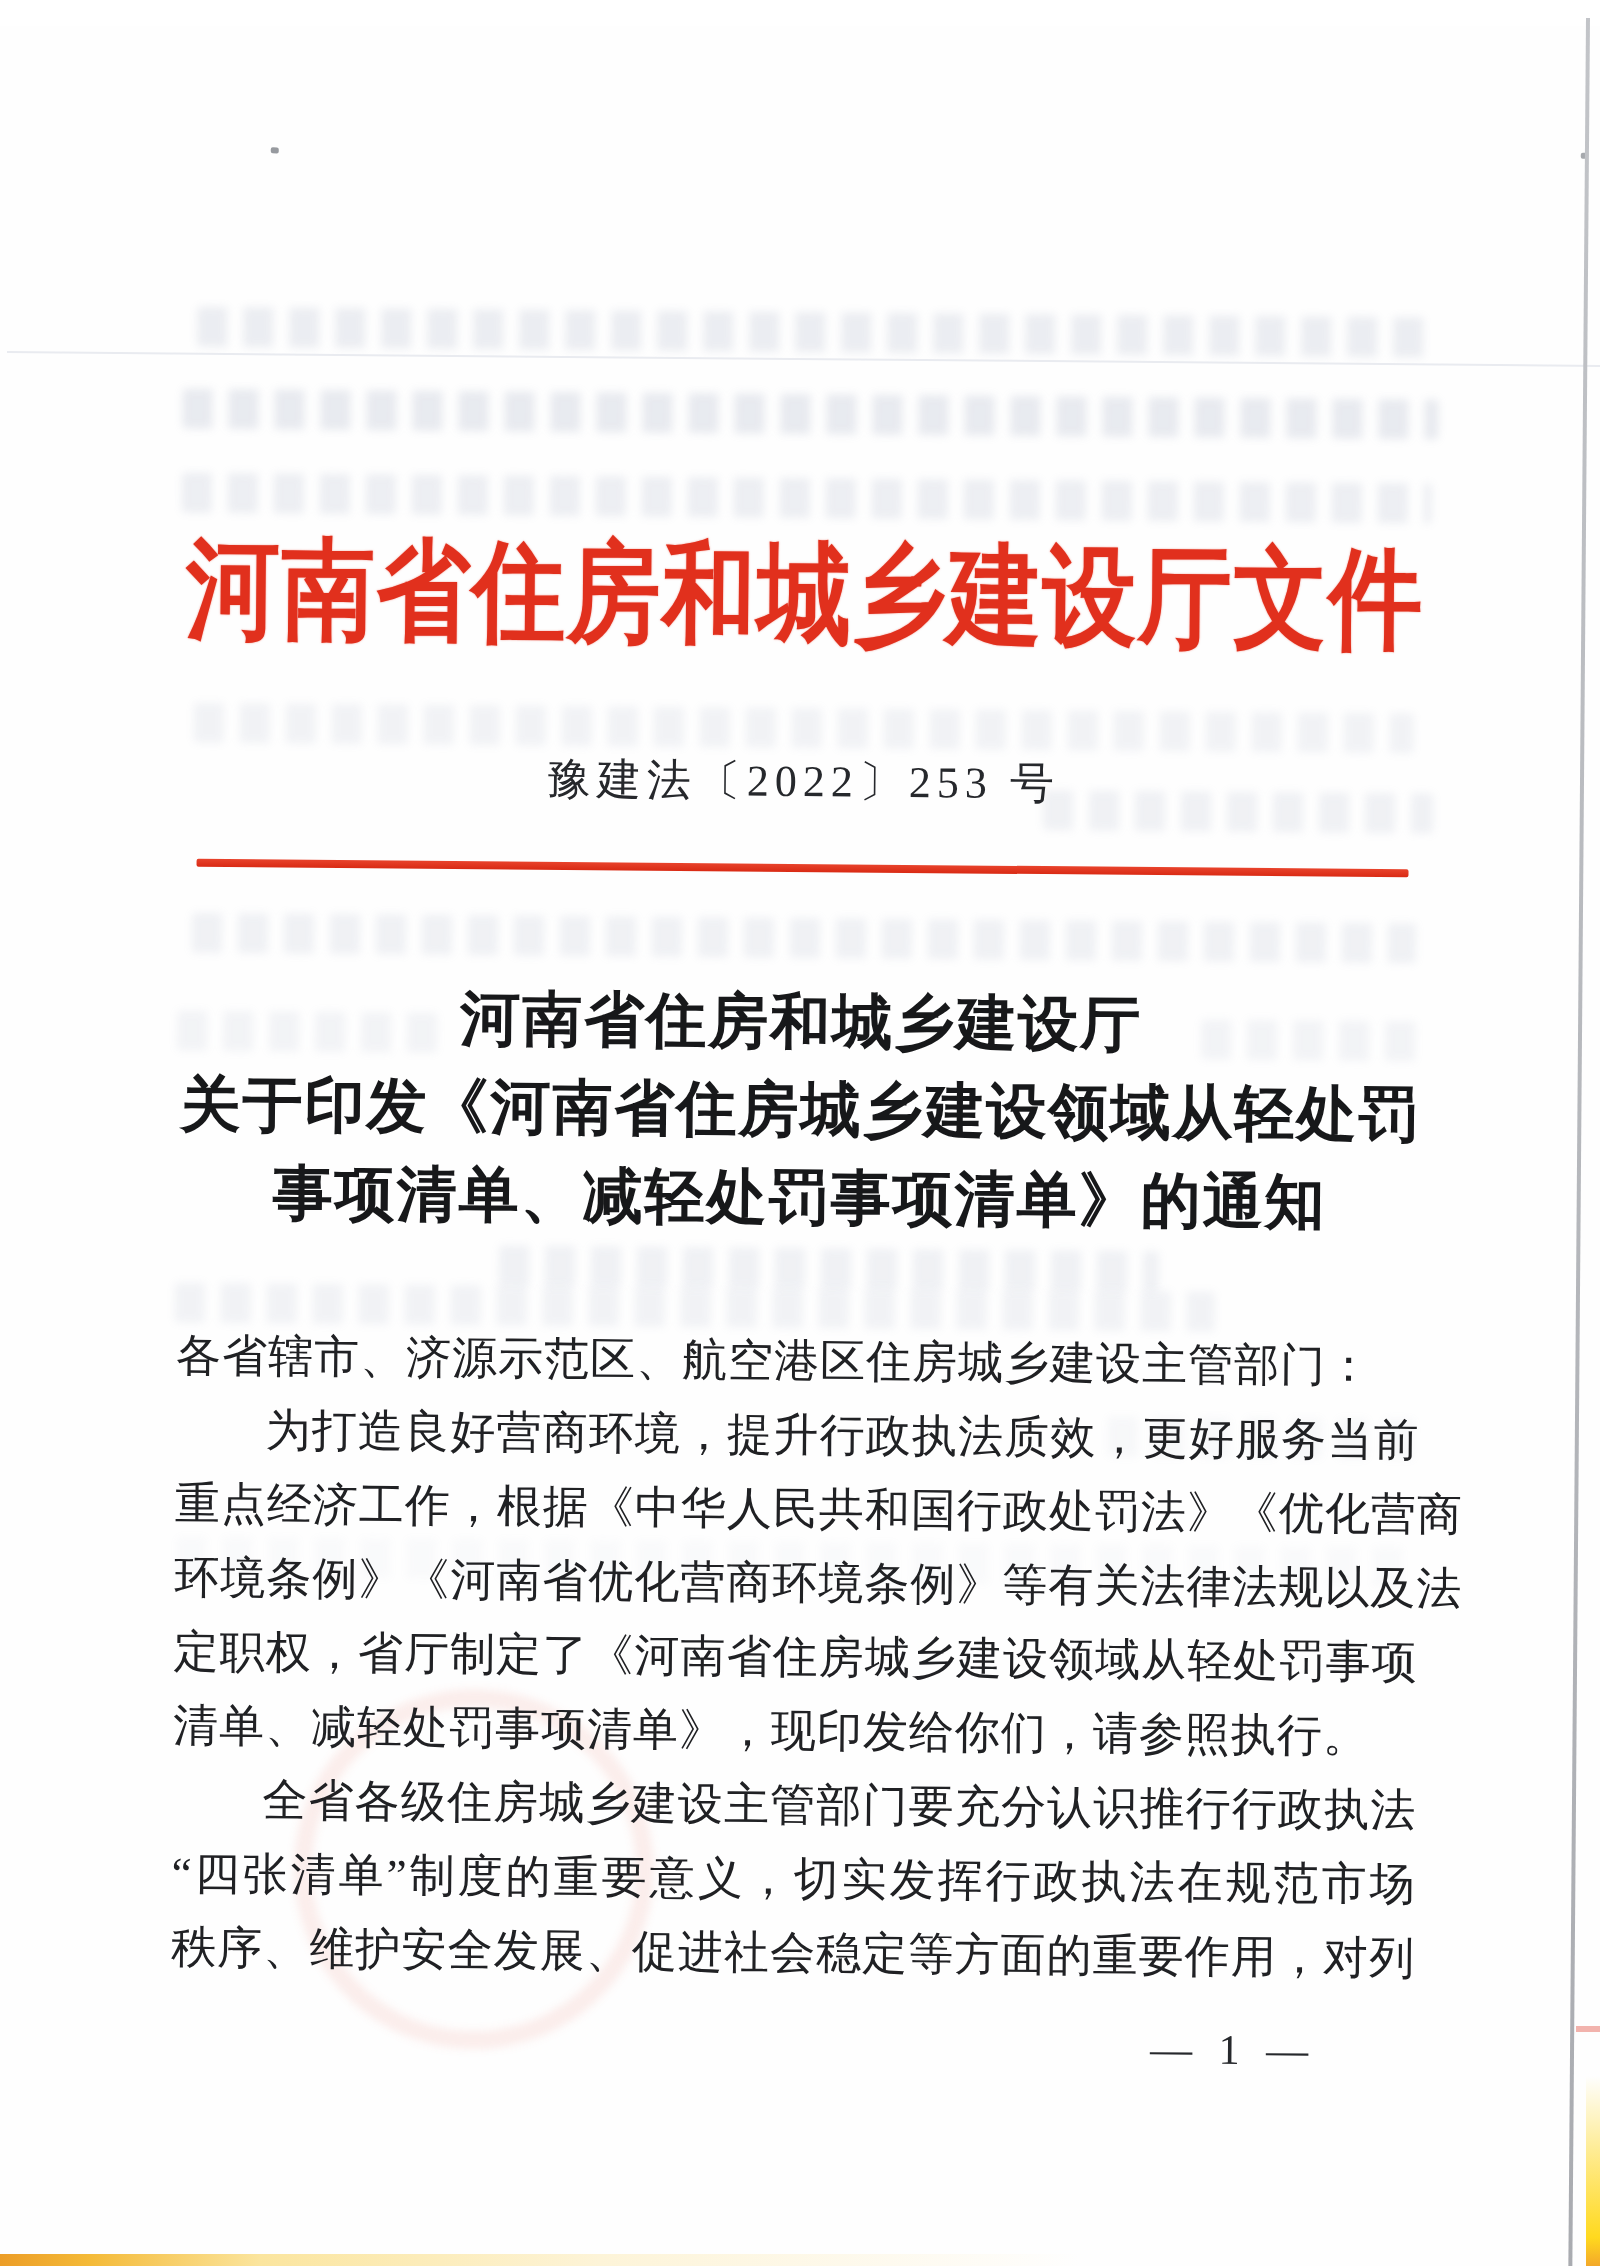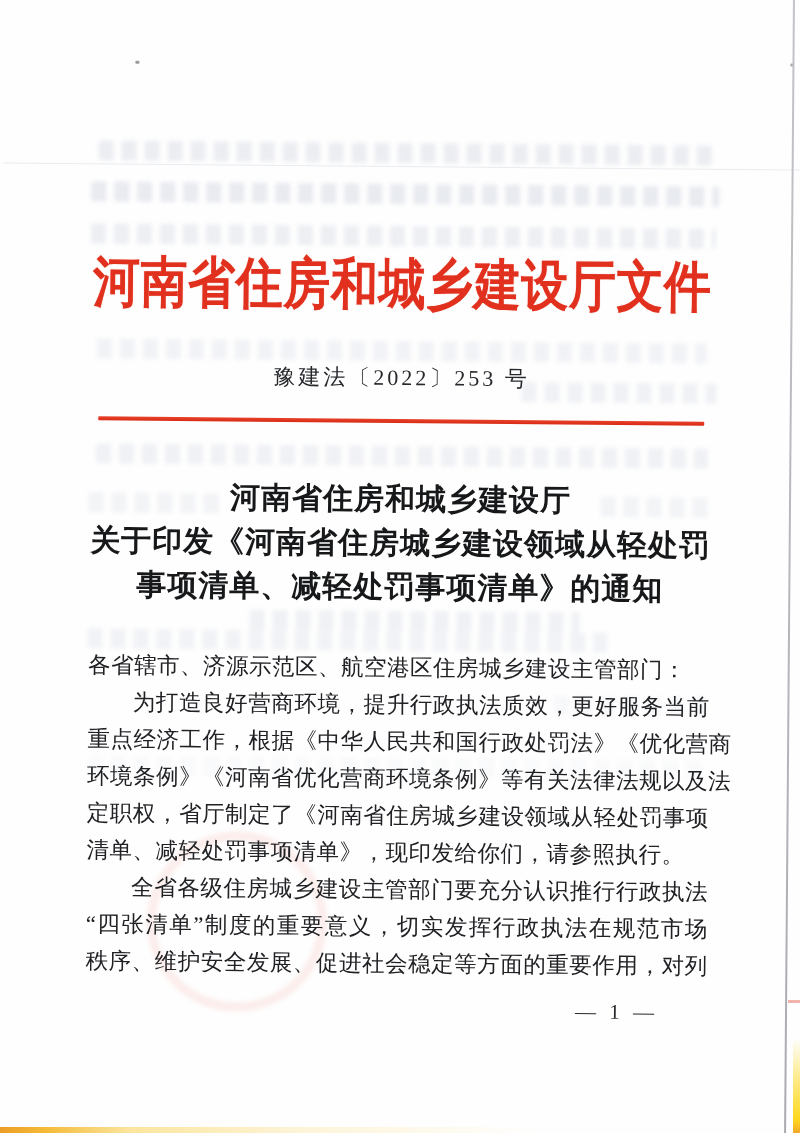--- a/index.html
+++ b/index.html
@@ -2,21 +2,21 @@
 <html><head>
 <meta charset="utf-8">
 <style>
   html,body{margin:0;padding:0;}
   body{
     width:800px;height:1133px;overflow:hidden;
     background:#ffffff;
     font-family:"Liberation Serif","DejaVu Serif",serif;
     position:relative;
   }
-  .scan{position:absolute;inset:0;background:#fefefe;}
+  .scan{position:absolute;inset:0;background:#fefefe;margin-top:13px;}
 
   
   .tilt{
     position:absolute;inset:0;
     transform:rotate(0.5deg);
     transform-origin:400px 566px;
   }
 
   
   .banner{

